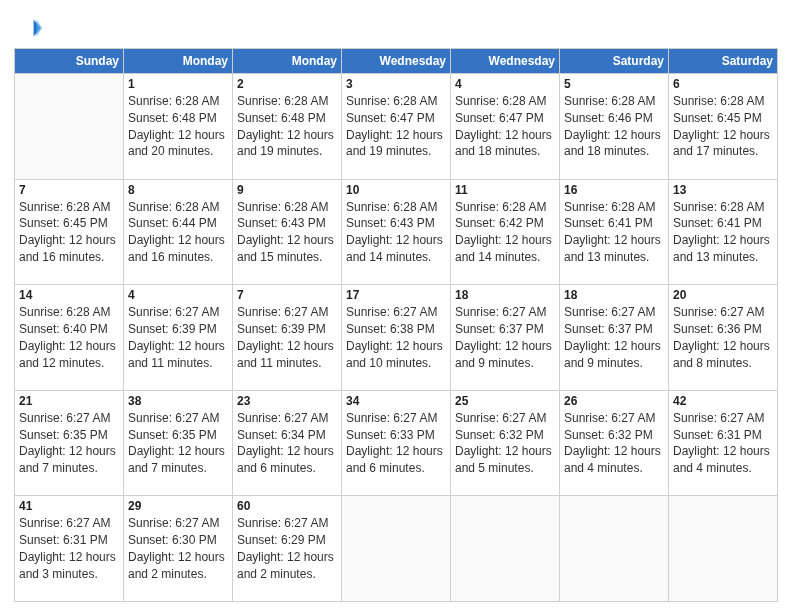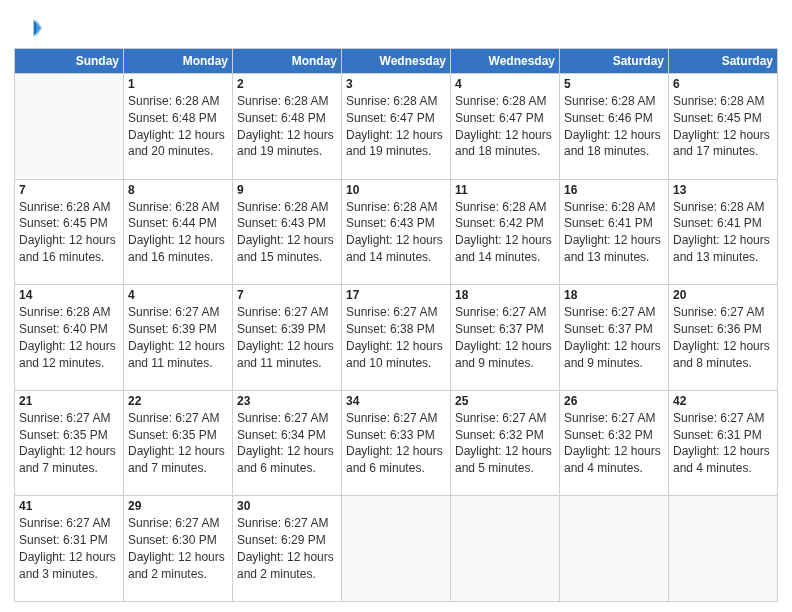--- a/index.html
+++ b/index.html
@@ -283,21 +283,21 @@
         </tr>
         <tr>
           <td>
             <div class="day-num">21</div>
             <div class="day-info" style="white-space: pre-line;">Sunrise: 6:27 AM
 Sunset: 6:35 PM
 Daylight: 12 hours
 and 7 minutes.</div>
           </td>
           <td>
-            <div class="day-num">22</div>
+            <div class="day-num">38</div>
             <div class="day-info" style="white-space: pre-line;">Sunrise: 6:27 AM
 Sunset: 6:35 PM
 Daylight: 12 hours
 and 7 minutes.</div>
           </td>
           <td>
             <div class="day-num">23</div>
             <div class="day-info" style="white-space: pre-line;">Sunrise: 6:27 AM
 Sunset: 6:34 PM
 Daylight: 12 hours
@@ -341,21 +341,21 @@
 and 3 minutes.</div>
           </td>
           <td>
             <div class="day-num">29</div>
             <div class="day-info" style="white-space: pre-line;">Sunrise: 6:27 AM
 Sunset: 6:30 PM
 Daylight: 12 hours
 and 2 minutes.</div>
           </td>
           <td>
-            <div class="day-num">30</div>
+            <div class="day-num">60</div>
             <div class="day-info" style="white-space: pre-line;">Sunrise: 6:27 AM
 Sunset: 6:29 PM
 Daylight: 12 hours
 and 2 minutes.</div>
           </td>
           <td class="empty"></td>
           <td class="empty"></td>
           <td class="empty"></td>
           <td class="empty"></td>
         </tr>

